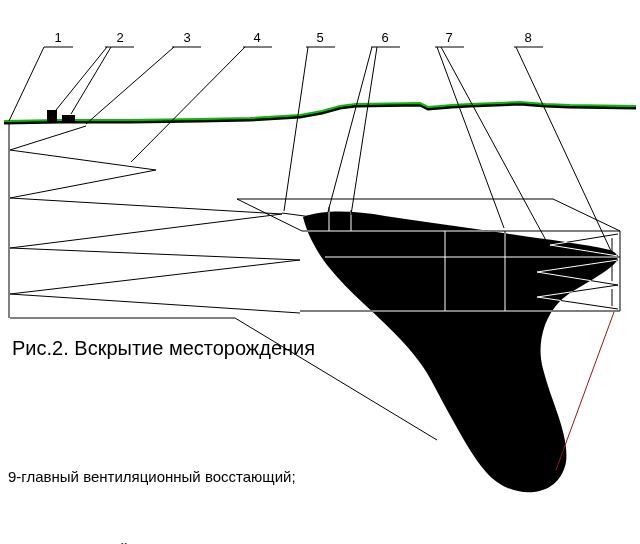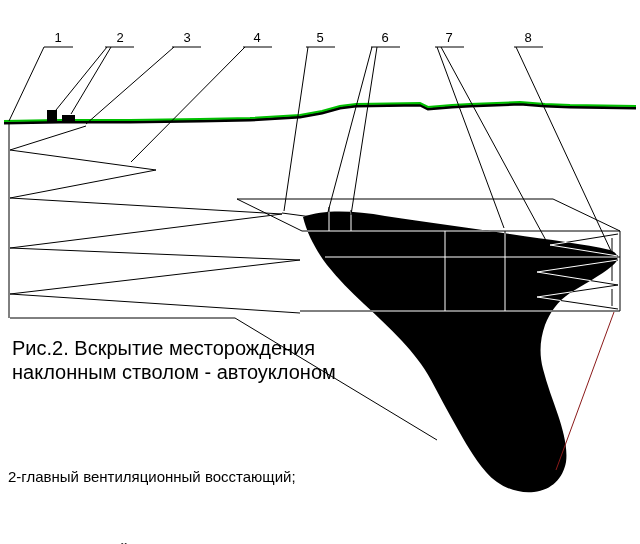--- a/index.html
+++ b/index.html
@@ -91,23 +91,22 @@
       <text x="187" y="42">3</text>
       <text x="257" y="42">4</text>
       <text x="320" y="42">5</text>
       <text x="385" y="42">6</text>
       <text x="449" y="42">7</text>
       <text x="528" y="42">8</text>
     </g>
   </svg>
 
   <div class="caption" style="top:337px">Рис.2. Вскрытие месторождения</div>
-  <div class="caption" style="top:361px">наклонным стволом - автоуклоном</div>
 
   <div class="legend">
-    <div>2-главный вентиляционный восстающий;</div>
+    <div>9-главный вентиляционный восстающий;</div>
     <div>2-поверхностный комплекс рудника;</div>
     
     
     
   </div>
 
 </div>
 
 </body></html>

